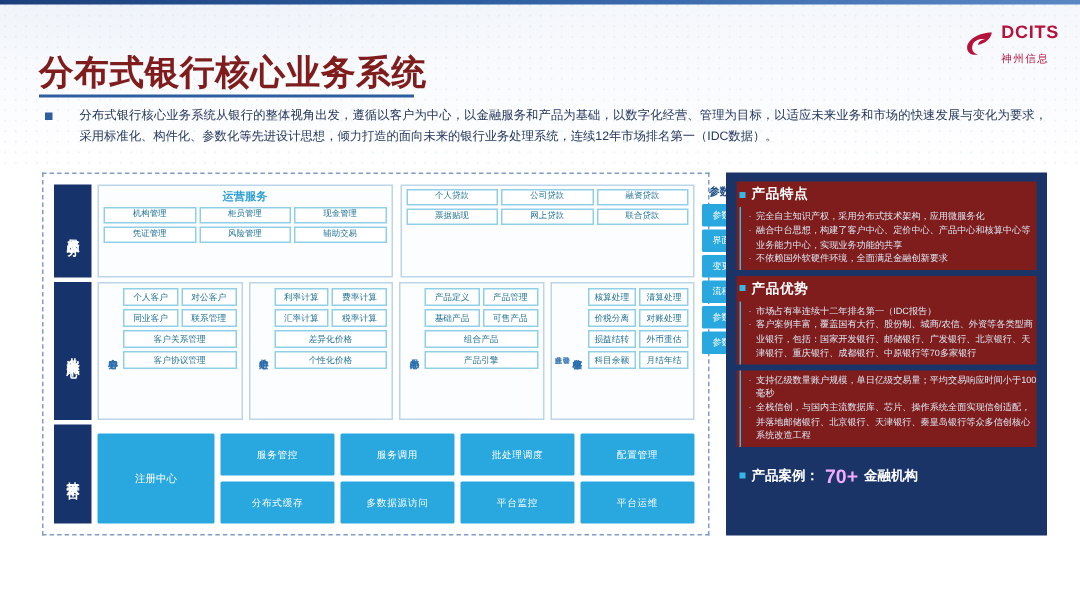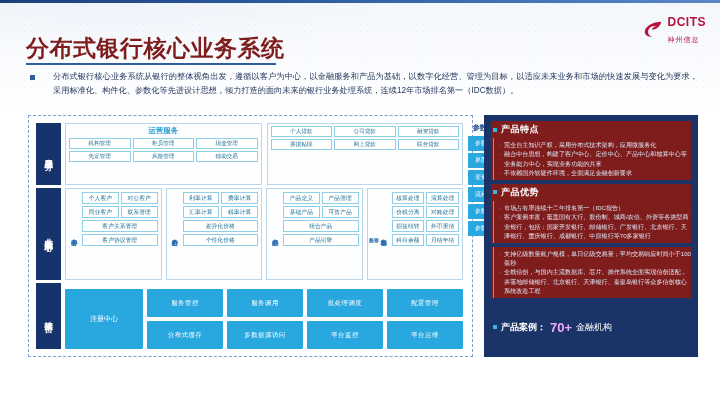--- a/index.html
+++ b/index.html
@@ -155,25 +155,25 @@
     background: #1b3468; padding: 6px 7px; display: flex; flex-direction: column; gap: 4px;
   }
   .info-card { background: #7f1d1d; }
   .info-head { display: flex; align-items: center; gap: 4px; padding: 2px 0 2px 2px; }
   .info-head-sq { width: 4px; height: 4px; background: #35b7e8; flex: 0 0 auto; }
   .info-head-txt { font-size: 9px; font-weight: bold; color: #ffffff; letter-spacing: .5px; }
   .info-body { border-left: 1.5px solid #35b7e8; padding: 2px 0 2px 5px; margin-left: 2px; }
   .info-li { font-size: 6.1px; color: #dce7f5; line-height: 1.55; display: flex; gap: 3px; }
   .info-li .dot { color: #9fc4e8; flex: 0 0 auto; }
   .case-card {
-    display: flex; align-items: center; gap: 4px; padding: 4px 2px; margin-top: 14px;
+    display: flex; align-items: center; gap: 4px; padding: 4px 2px; margin-top: 4px;
   }
   .case-label { font-size: 9px; font-weight: bold; color: #ffffff; }
   .case-num { font-size: 13px; font-weight: bold; color: #f0abfc; }
-  .case-tail { font-size: 9px; font-weight: normal; color: #ffffff; }
+  .case-tail { font-size: 9px; font-weight: bold; color: #ffffff; }
 </style>
 </head>
 <body>
 
 <div class="top-band"></div>
 <div class="top-rule"></div>
 
 <div class="logo">
   <span class="logo-mark">
     <svg width="22" height="22" viewBox="0 0 24 24">

